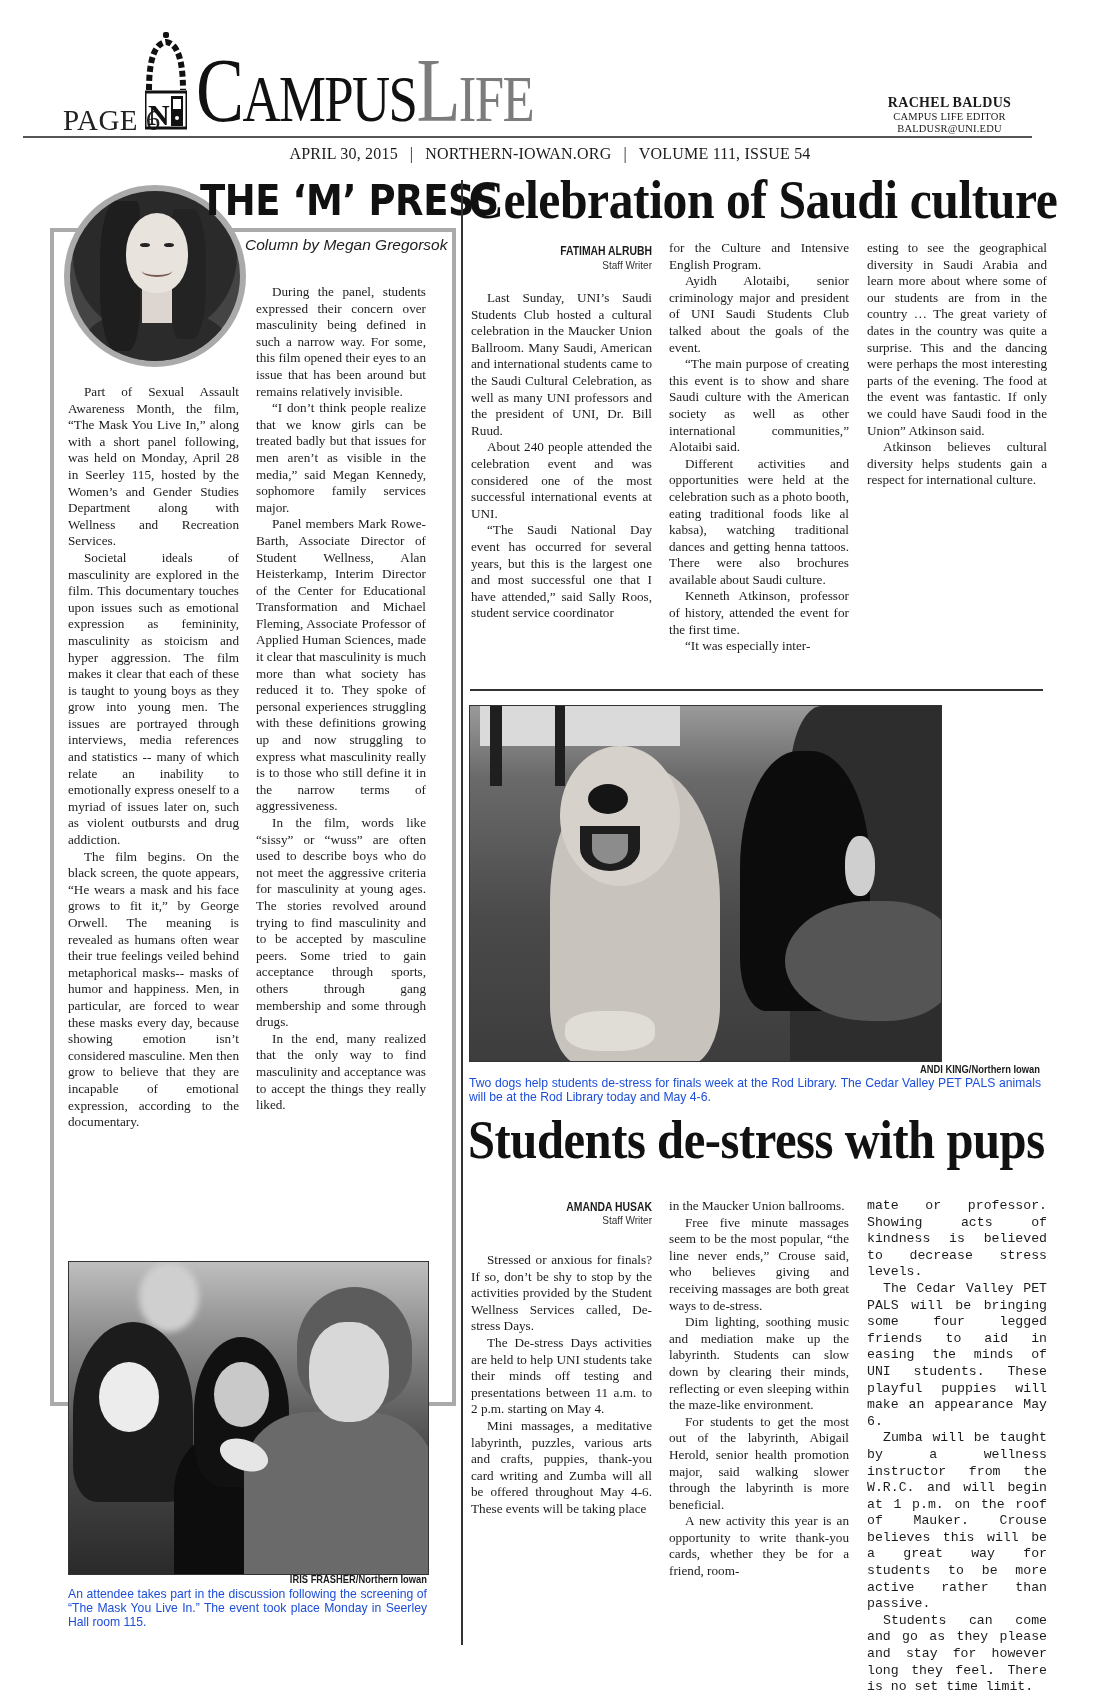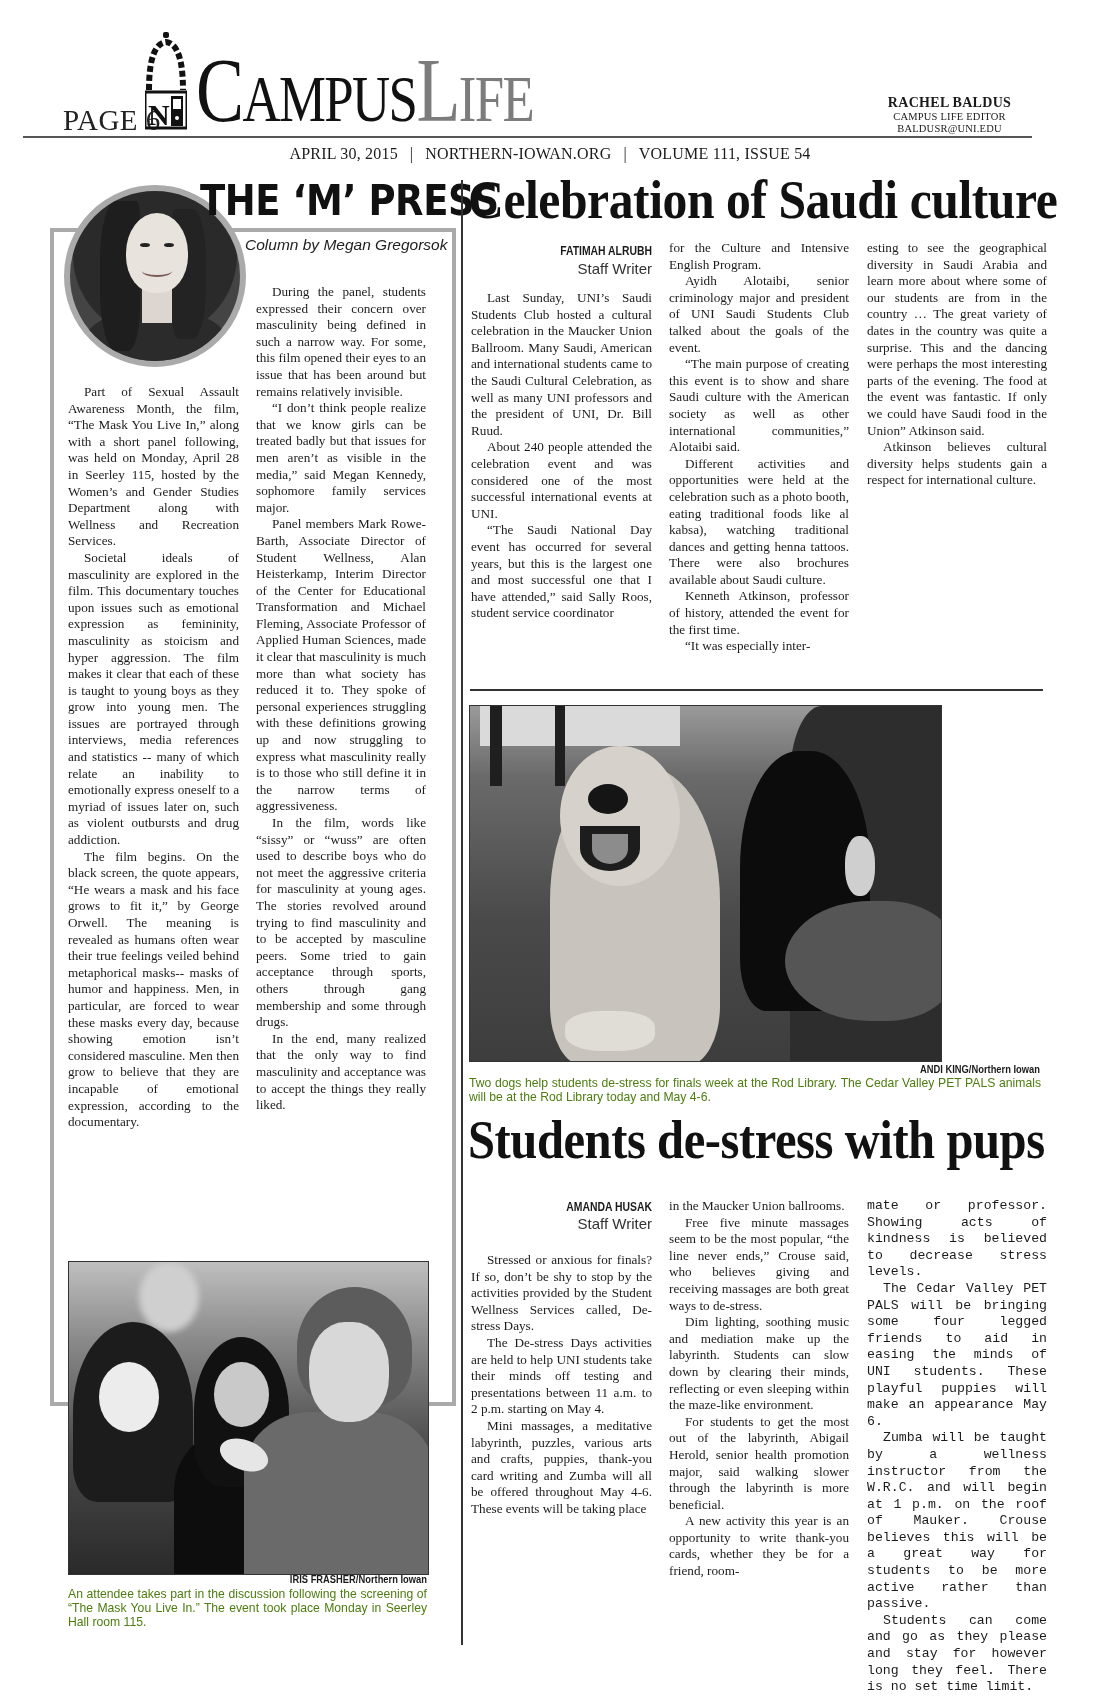--- a/index.html
+++ b/index.html
@@ -51,32 +51,32 @@
   .mp-photo .p2h { position:absolute; left:125px; top:75px; width:95px; height:150px; border-radius:50% 50% 30% 30%; background:#111; }
   .mp-photo .p2f { position:absolute; left:145px; top:100px; width:55px; height:65px; border-radius:50%; background:#c9c9c9; }
   .mp-photo .p2b { position:absolute; left:105px; top:170px; width:130px; height:150px; border-radius:40% 40% 0 0; background:#0d0d0d; }
   .mp-photo .p3h { position:absolute; left:228px; top:25px; width:115px; height:120px; border-radius:55% 55% 40% 40%; background:#5c5c5c; }
   .mp-photo .p3f { position:absolute; left:240px; top:60px; width:80px; height:100px; border-radius:45%; background:#d8d8d8; }
   .mp-photo .p3b { position:absolute; left:175px; top:150px; width:190px; height:170px; border-radius:35% 35% 0 0; background:#6a6a6a; }
   .mp-photo .hand { position:absolute; left:150px; top:178px; width:50px; height:30px; border-radius:50%; background:#e6e6e6; transform:rotate(20deg); }
   .mp-photo .bgp { position:absolute; left:70px; top:0; width:60px; height:70px; border-radius:50%; background:#cfcfcf; filter:blur(3px); }
 
   .photo-credit { font-family:"Liberation Sans", sans-serif; font-weight:bold; font-size:11px; text-align:right; transform:scaleX(0.85); transform-origin:right top; }
-  .photo-caption { font-family:"Liberation Sans", sans-serif; font-size:12.2px; line-height:14px; text-align:justify; color:#4d7c0f; }
+  .photo-caption { font-family:"Liberation Sans", sans-serif; font-size:12.2px; line-height:14px; text-align:justify; color:#1d4ed8; }
   .mp-credit { left:68px; top:1573px; width:359px; }
   .mp-caption { left:68px; top:1587px; width:359px; }
 
   
   .vrule { left:461px; top:180px; width:1.5px; height:1465px; background:#333; }
 
   
   .saudi-headline { left:468px; top:168px; font-size:54px; font-weight:bold; line-height:64px; letter-spacing:-0.5px; white-space:nowrap;
                     transform:scaleX(0.92); transform-origin:left top; color:#111; }
   .byline-name { font-family:"Liberation Sans", sans-serif; font-weight:bold; font-size:13px; text-align:right; transform:scaleX(0.8); transform-origin:right top; }
-  .byline-role { font-family:"Liberation Sans", sans-serif; font-size:15px; text-align:right; color:#333; }
+  .byline-role { font-family:"Liberation Sans", sans-serif; font-size:10px; text-align:right; color:#333; }
   .sa-name { left:472px; top:243px; width:180px; }
   .sa-role { left:472px; top:260px; width:180px; }
   .sa-col1 { left:471px; top:290px; width:181px; }
   .sa-col2 { left:669px; top:240px; width:180px; }
   .sa-col3 { left:867px; top:240px; width:180px; }
   .hr-saudi { left:470px; top:689px; width:573px; height:1.5px; background:#333; }
 
   .dog-photo { left:469px; top:705px; width:471px; height:355px; overflow:hidden; border:1px solid #333;
                background:linear-gradient(180deg,#9a9a9a 0%,#6a6a6a 20%,#4a4a4a 60%,#3d3d3d 100%); }
   .dog-photo .tbl { position:absolute; left:10px; top:0; width:200px; height:40px; background:#dadada; }

